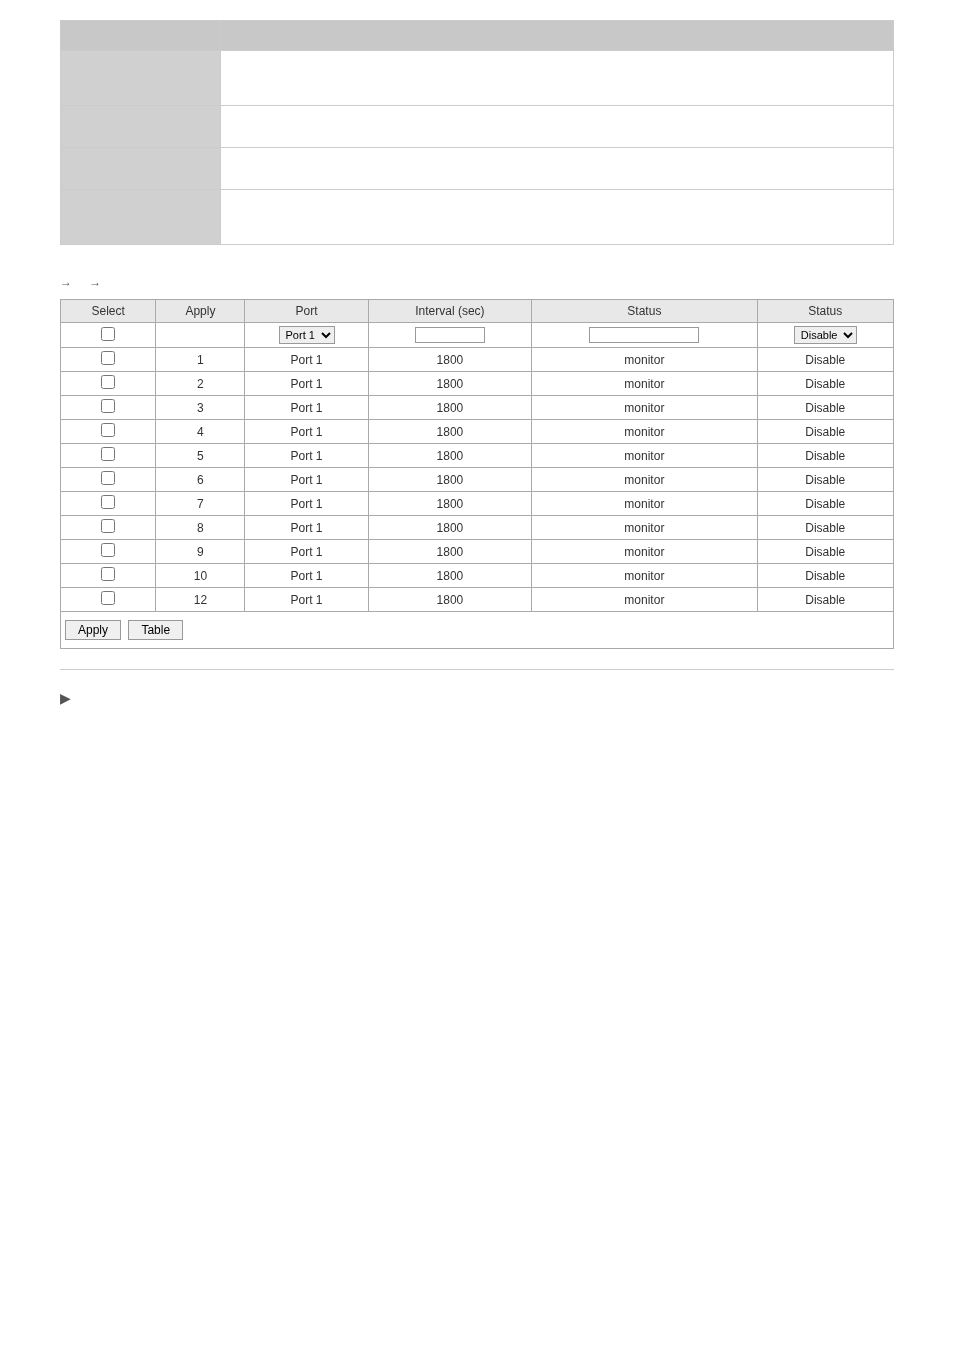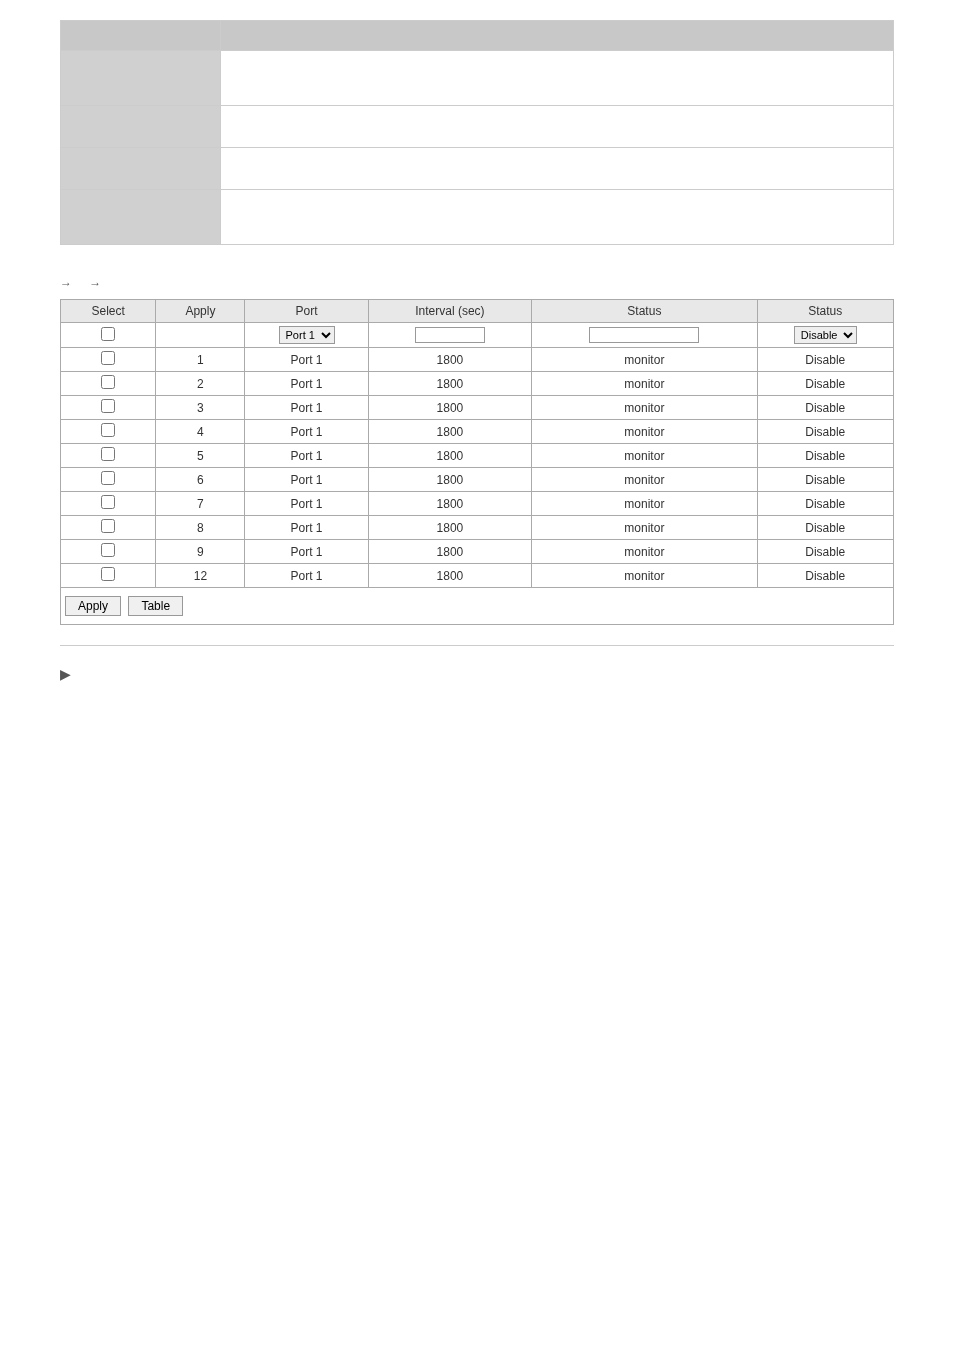--- a/index.html
+++ b/index.html
@@ -294,20 +294,28 @@
           <tr>
       <td><input type="checkbox" style=""></td>
       <td>9</td>
       <td>Port 1</td>
       <td>1800</td>
       <td>monitor</td>
       <td>Disable</td>
     </tr>
           <tr>
       <td><input type="checkbox" style=""></td>
+      <td>10</td>
+      <td>Port 1</td>
+      <td>1800</td>
+      <td>monitor</td>
+      <td>Disable</td>
+    </tr>
+          <tr>
+      <td><input type="checkbox" style=""></td>
       <td>12</td>
       <td>Port 1</td>
       <td>1800</td>
       <td>monitor</td>
       <td>Disable</td>
     </tr>
         </tbody>
     </table>
     <table style="width:100%; border: 1px solid #aaa; border-top:none; border-collapse:collapse;">
       <tbody>

